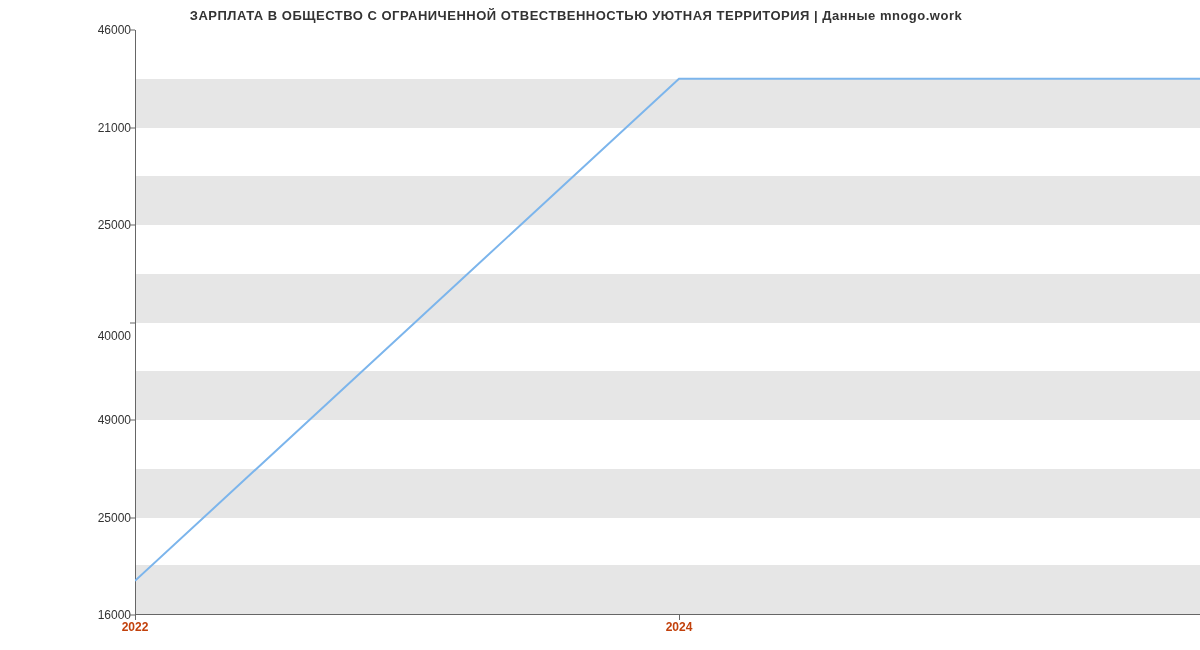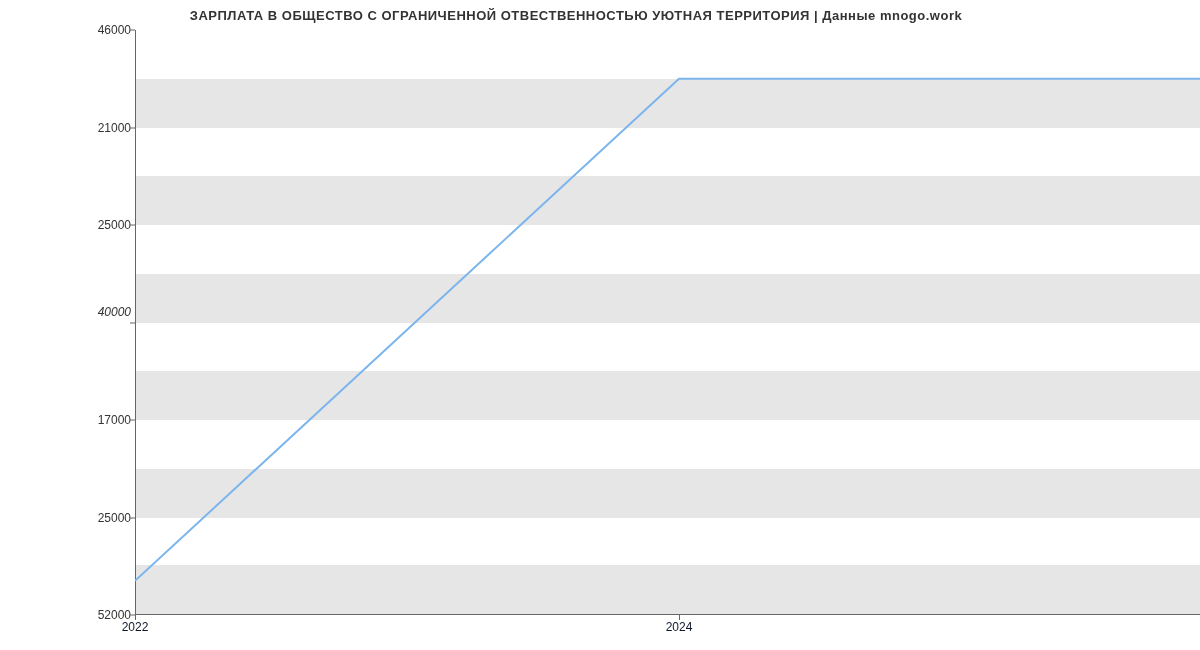--- a/index.html
+++ b/index.html
@@ -56,23 +56,23 @@
       left: 94px;
       width: 5px;
       height: 1px;
       background: #666;
       transform: translateY(-50%);
     }
     .x-tick {
       position: absolute;
       top: 620px;
       font-size: 12px;
-      color: #0f172a;
+      color: #c2410c;
       transform: translateX(-50%);
-      font-weight: normal;
+      font-weight: bold;
     }
     .x-tick-mark {
       position: absolute;
       top: 615px;
       width: 1px;
       height: 5px;
       background: #666;
     }
     .line-svg {
       position: absolute;
@@ -81,24 +81,24 @@
       width: 1088px;
       height: 585px;
     }
   </style>
 </head>
 <body>
 
 <div class="chart-container">
   <div class="chart-title">ЗАРПЛАТА В ОБЩЕСТВО С ОГРАНИЧЕННОЙ ОТВЕСТВЕННОСТЬЮ УЮТНАЯ ТЕРРИТОРИЯ | Данные mnogo.work</div>
 
-  <div class="y-tick" style="top:615px;">52000</div>
+  <div class="y-tick" style="top:615px;">16000</div>
   <div class="y-tick" style="top:517.5px;">25000</div>
-  <div class="y-tick" style="top:420px;">17000</div>
-  <div class="y-tick" style="top:312px;font-style:italic;">40000</div>
+  <div class="y-tick" style="top:420px;">49000</div>
+  <div class="y-tick" style="top:336px;">40000</div>
   <div class="y-tick" style="top:225px;">25000</div>
   <div class="y-tick" style="top:127.5px;">21000</div>
   <div class="y-tick" style="top:30px;">46000</div>
 
   <div class="y-tick-mark" style="top:615px;"></div>
   <div class="y-tick-mark" style="top:517.5px;"></div>
   <div class="y-tick-mark" style="top:420px;"></div>
   <div class="y-tick-mark" style="top:322.5px;"></div>
   <div class="y-tick-mark" style="top:225px;"></div>
   <div class="y-tick-mark" style="top:127.5px;"></div>

